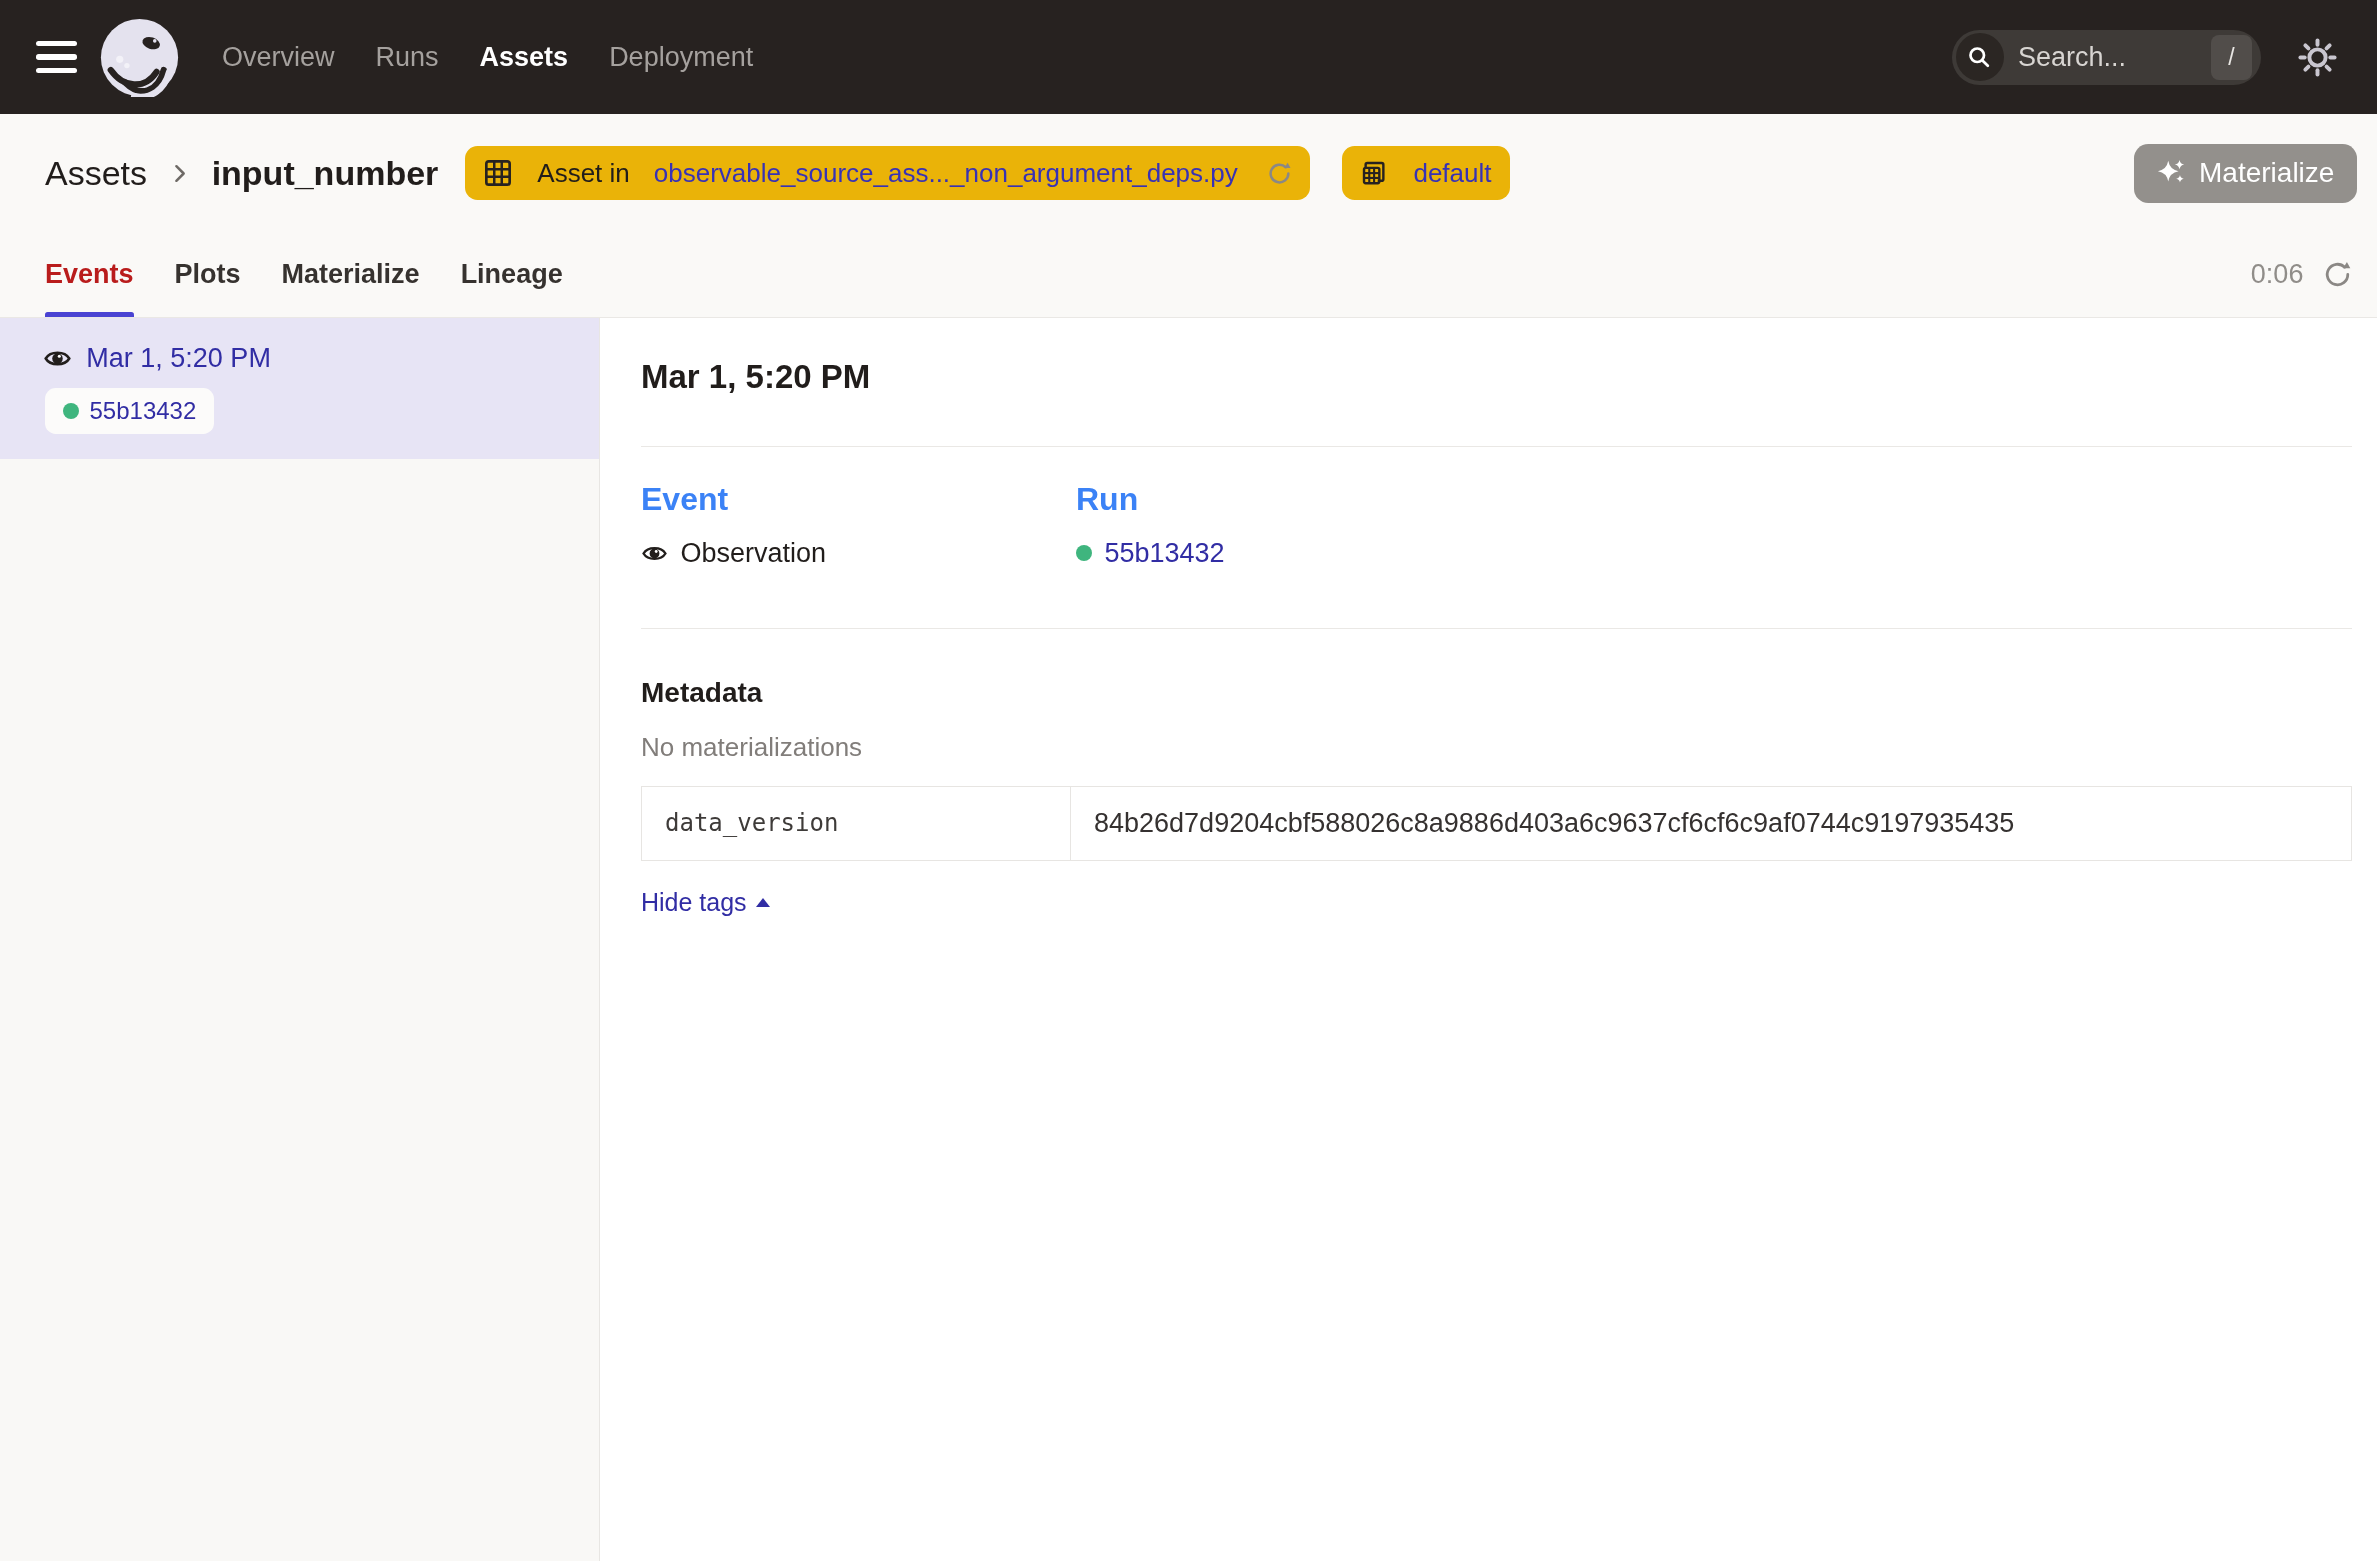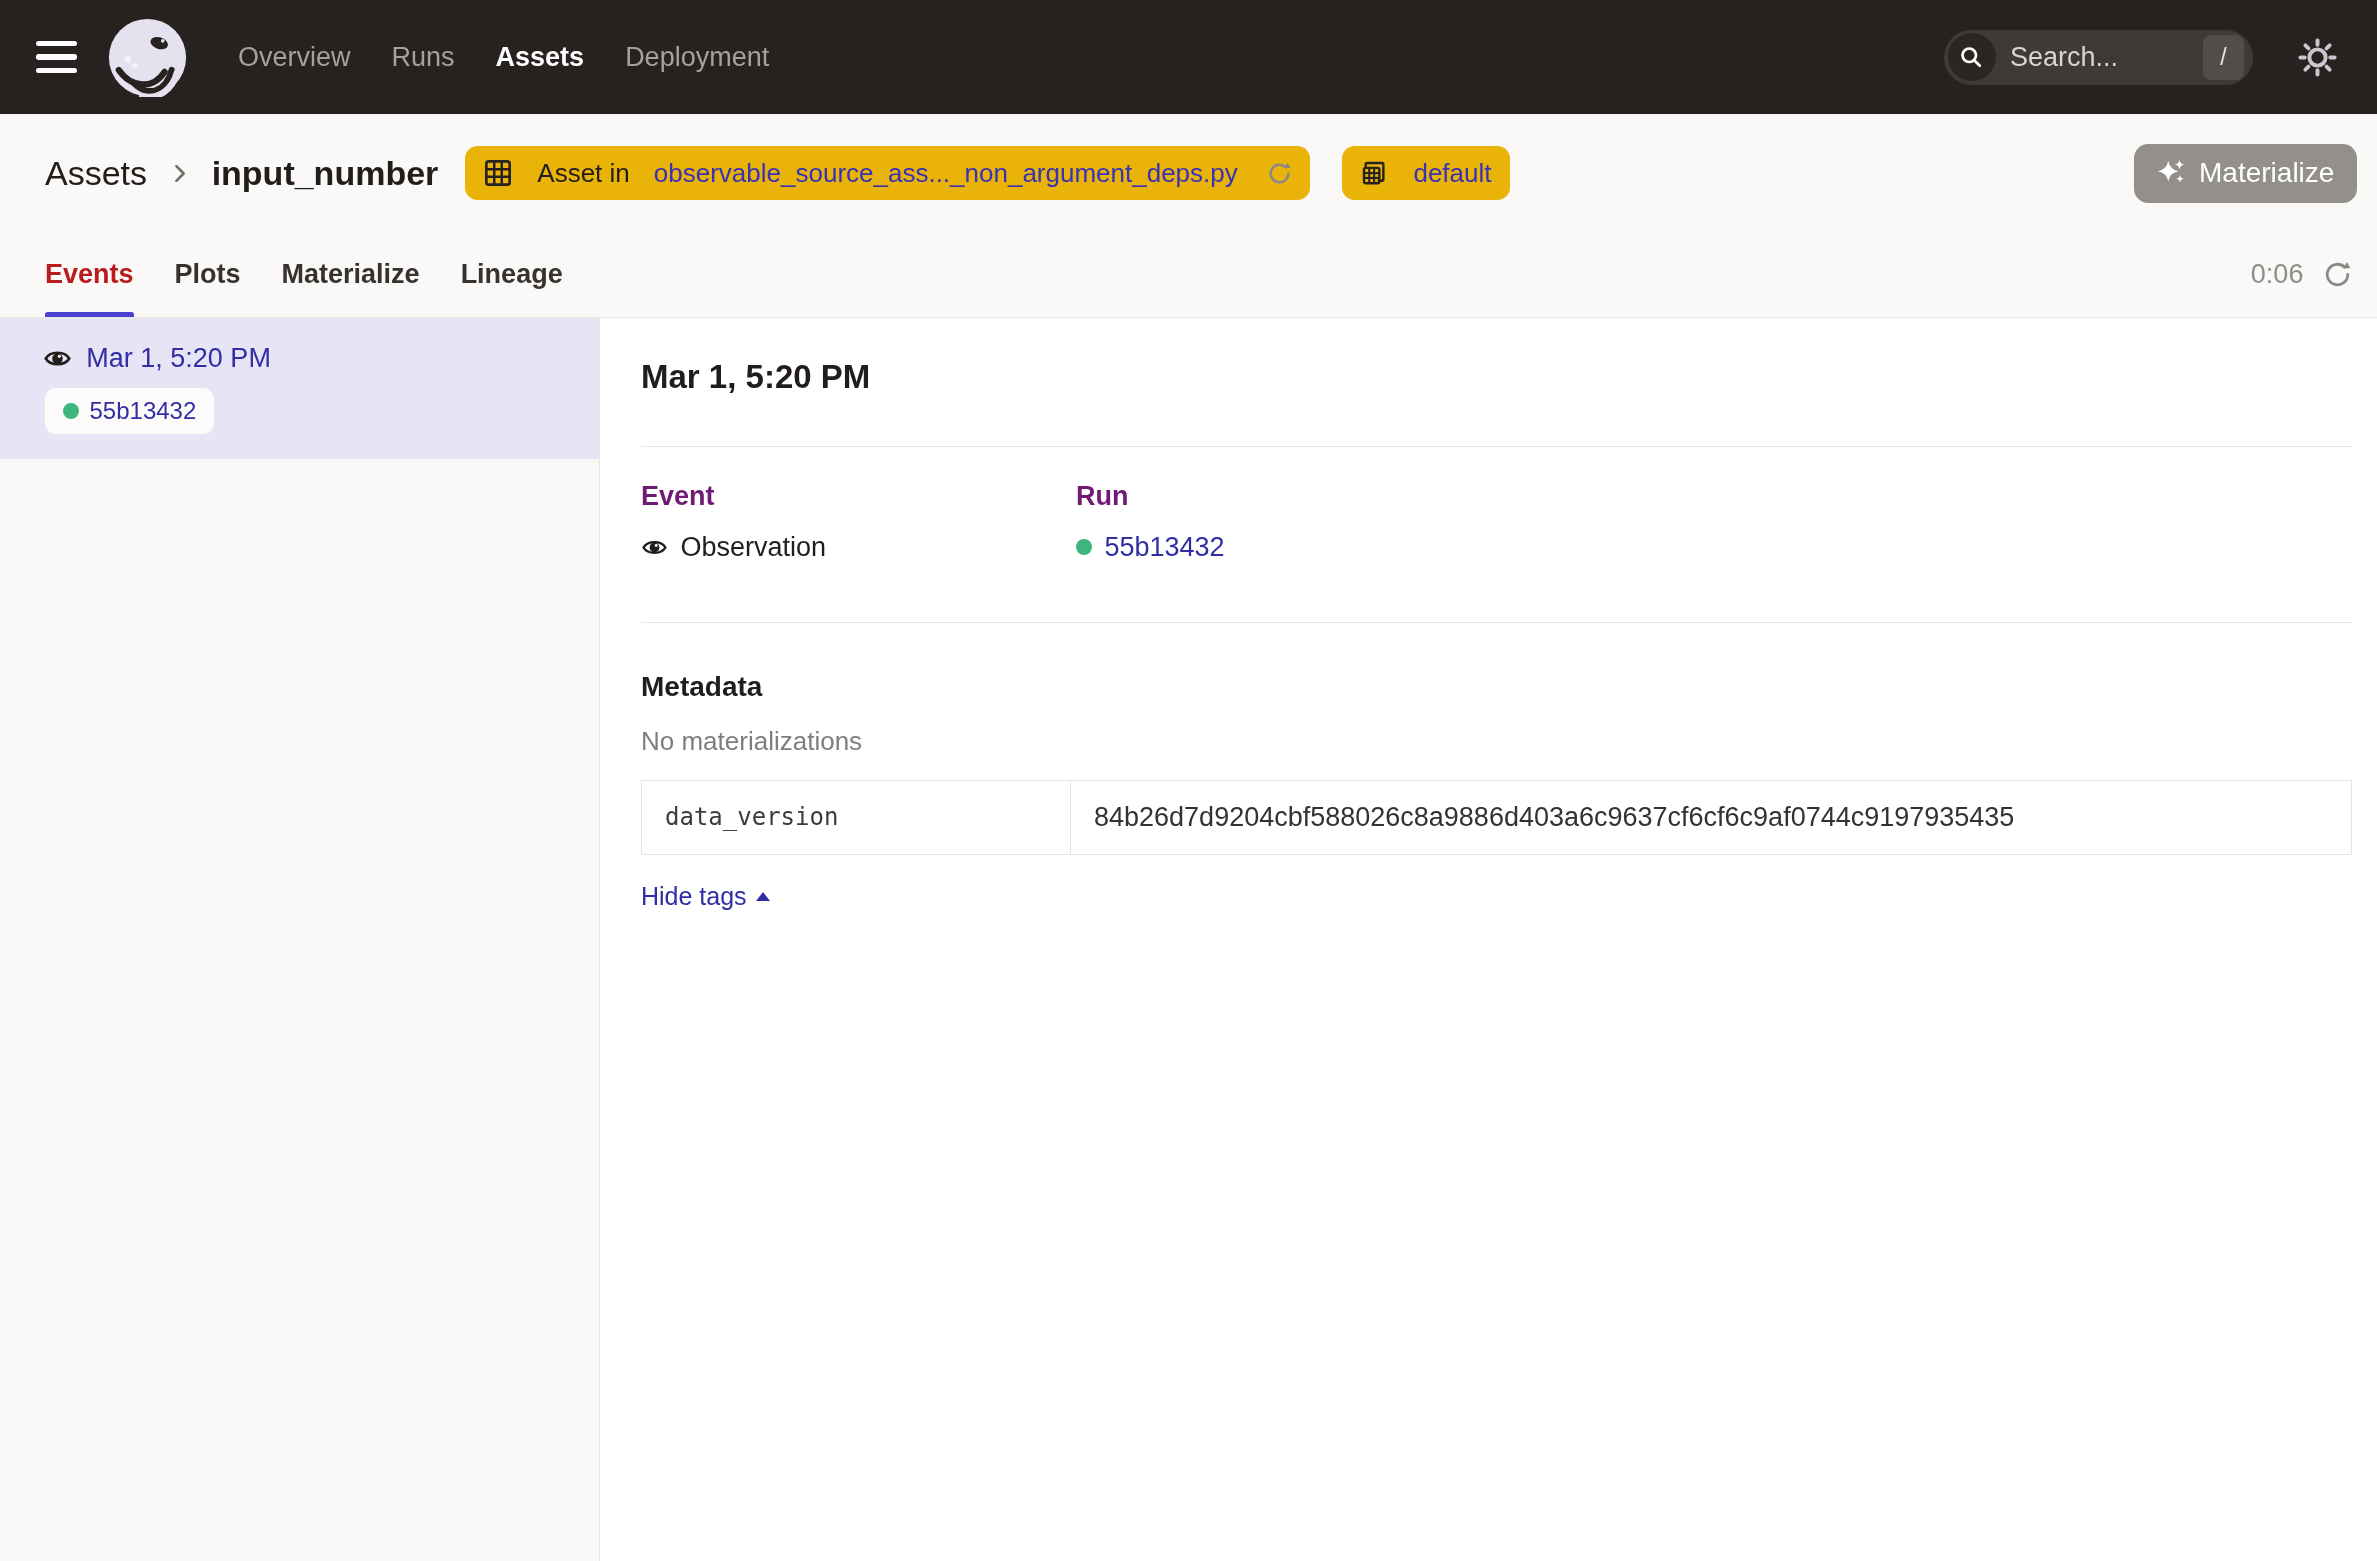--- a/index.html
+++ b/index.html
@@ -8,21 +8,21 @@
     font-family: "Liberation Sans", sans-serif;
     background: #ffffff;
     color: #211D1B;
     overflow: hidden;
   }
 
   
   .topnav {
     height: 114px; background: #272220;
     display: flex; align-items: center;
-    padding: 0 39px 0 36px; gap: 8px;
+    padding: 0 39px 0 36px; gap: 0;
   }
   .hamburger { width: 41px; display: flex; flex-direction: column; gap: 8px; cursor: pointer; margin-right: 23px; }
   .hamburger span { display: block; height: 5.4px; background: #ffffff; border-radius: 2.7px; width: 41px; }
   .logo { width: 79px; height: 79px; margin-right: 43px; cursor: pointer; }
   .nav-items { display: flex; align-items: center; gap: 41px; }
   .nav-item { font-size: 27px; color: #A5A19E; cursor: pointer; }
   .nav-item.active { color: #ffffff; font-weight: bold; }
   .topnav-spacer { flex: 1; }
   .search-pill {
     width: 309px; height: 55px; border-radius: 28px;
@@ -100,21 +100,21 @@
     background: #FCFBFA; border-radius: 10.7px; padding: 9px 18px; margin-top: 14.3px; margin-left: 1.8px;
   }
   .run-chip .label { font-size: 24px; color: #312DA4; }
   .dot { width: 16px; height: 16px; border-radius: 50%; background: #3FB57E; flex: none; }
 
   .main { flex: 1; background: #ffffff; padding: 39px 25px 0 41px; }
   .detail-title { font-size: 33px; font-weight: bold; color: #211D1B; line-height: 39px; }
   .divider { border: none; border-top: 0.9px solid #EAE8E5; margin: 0; }
   .divider-1 { margin-top: 50px; }
   .cols { display: grid; grid-template-columns: 435px 433px 1fr; margin-top: 34px; }
-  .col-label { font-size: 27px; font-weight: bold; color: #701a75; }
+  .col-label { font-size: 32px; font-weight: bold; color: #3b82f6; }
   .col-value { margin-top: 19.6px; display: flex; align-items: center; gap: 12.5px; font-size: 27px; color: #211D1B; }
   .col-value .link { color: #312DA4; cursor: pointer; }
   .col-value .dash { color: #4F4B48; }
   .divider-2 { margin-top: 59px; }
 
   .section-heading { font-size: 28px; font-weight: bold; color: #211D1B; }
   .metadata-heading { margin-top: 48px; }
   .metadata-empty { margin-top: 23px; font-size: 26px; color: #817D7A; }
   .systags-heading { margin-top: 55px; }
 

